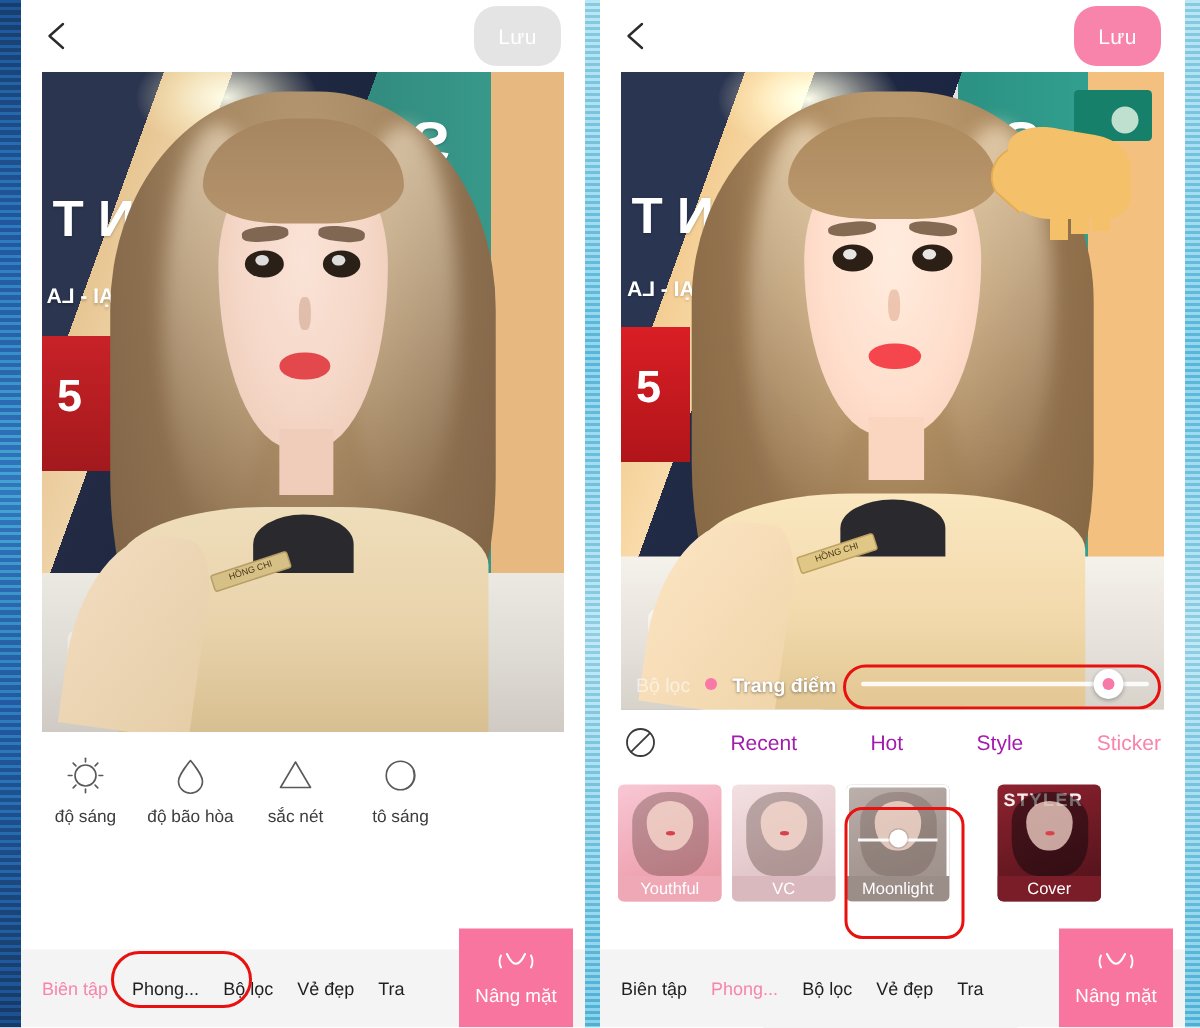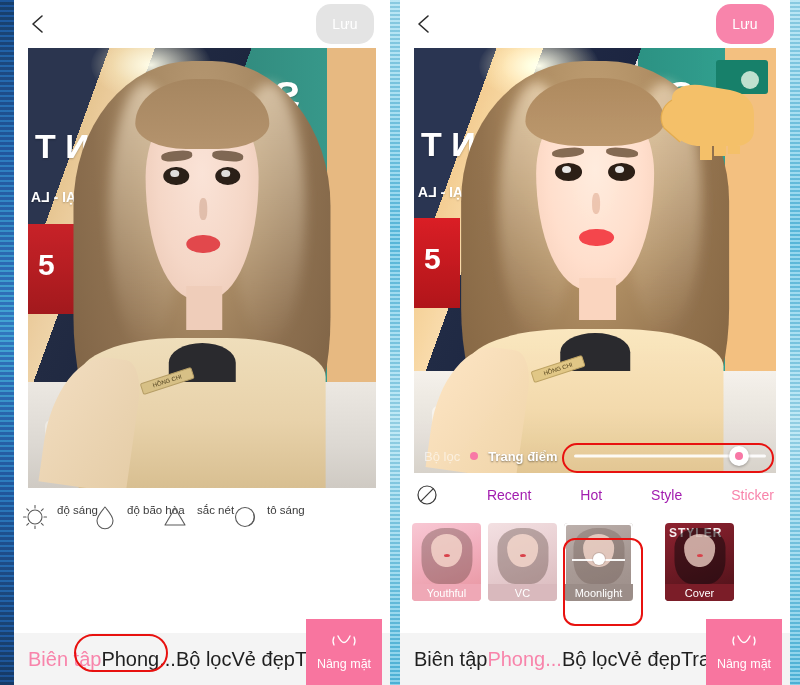--- a/index.html
+++ b/index.html
@@ -191,21 +191,21 @@
   .ring-rect { position:absolute; border:2.5px solid #e8110f; border-radius:12px; pointer-events:none; }
 
   
   .hand { position:absolute; width:128px; height:110px; pointer-events:none; }
 
   
   .tools-row {
     position:relative; display:flex; align-items:flex-start;
     padding:16px 4px 8px 8px; gap:0; overflow:hidden; background:#fff;
   }
-  .tool { width:70px; flex:0 0 70px; display:flex; align-items:flex-start; gap:9px; }
+  .tool { width:70px; flex:0 0 70px; display:flex; flex-direction:column; align-items:center; gap:9px; }
   .tool-label { font-size:11.5px; color:#3c3c3c; white-space:nowrap; }
   .tool-ico { width:26px; height:26px; }
 
   
   .tabbar {
     display:flex; align-items:center; height:44px; background:#fff;
     padding:0 16px; gap:0; justify-content:space-between;
   }
   .tab { font-size:14px; color:#a21caf; }
   .tab.active { color:#f884ab; }
@@ -258,21 +258,21 @@
   .t-cover .mag-title {
     position:absolute; left:4px; top:3px; right:4px; height:14px;
     color:#fff; font-size:12px; font-weight:700; letter-spacing:1px; opacity:.92;
   }
 
   
   .bottomnav {
     position:absolute; left:0; right:0; bottom:0; height:52px;
     background:#f4f4f4; display:flex; align-items:center;
   }
-  .navitems { display:flex; align-items:center; gap:0; padding-left:14px; font-size:20px; color:#1f1f1f; white-space:nowrap; }
+  .navitems { display:flex; align-items:center; gap:16px; padding-left:14px; font-size:12px; color:#1f1f1f; white-space:nowrap; }
   .navitem.active { color:#f884ab; }
   .cta {
     position:absolute; right:8px; top:-14px; width:76px; height:66px;
     background:#f8759f; color:#fff; display:flex; flex-direction:column;
     align-items:center; justify-content:center; gap:6px;
   }
   .cta-label { font-size:12.5px; }
   .cta-ico { width:32px; height:18px; }
 </style>
 </head>

